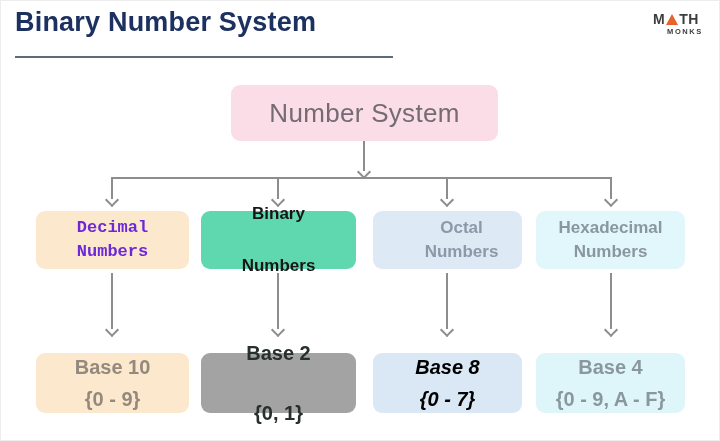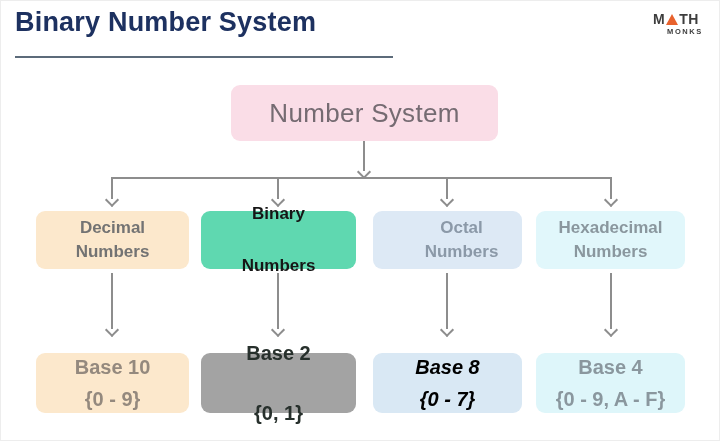--- a/index.html
+++ b/index.html
@@ -72,21 +72,21 @@
   <div class="line hline"></div>
   <div class="line drop drop0"></div>
   <div class="line drop drop1"></div>
   <div class="line drop drop2"></div>
   <div class="line drop drop3"></div>
   <div class="chev chev-drop chev-d0"></div>
   <div class="chev chev-drop chev-d1"></div>
   <div class="chev chev-drop chev-d2"></div>
   <div class="chev chev-drop chev-d3"></div>
 
-  <div class="node l2-node col0" style="background: rgb(252, 232, 204); color: #737373;">
+  <div class="node l2-node col0" style="background: rgb(252, 232, 204); color: #6d28d9; font-family: Liberation Mono, monospace;">
     <span>Decimal</span>
     <span>Numbers</span>
   </div>
   <div class="node l2-node col1 bold-col" style="background: rgb(95, 216, 176); color: rgb(22, 22, 22);">
     <span>Binary</span>
     <span>Numbers</span>
   </div>
   <div class="node l2-node col2" style="background: rgb(221, 233, 245); color: rgb(139, 153, 168); padding-left: 28px;">
     <span>Octal</span>
     <span>Numbers</span>

